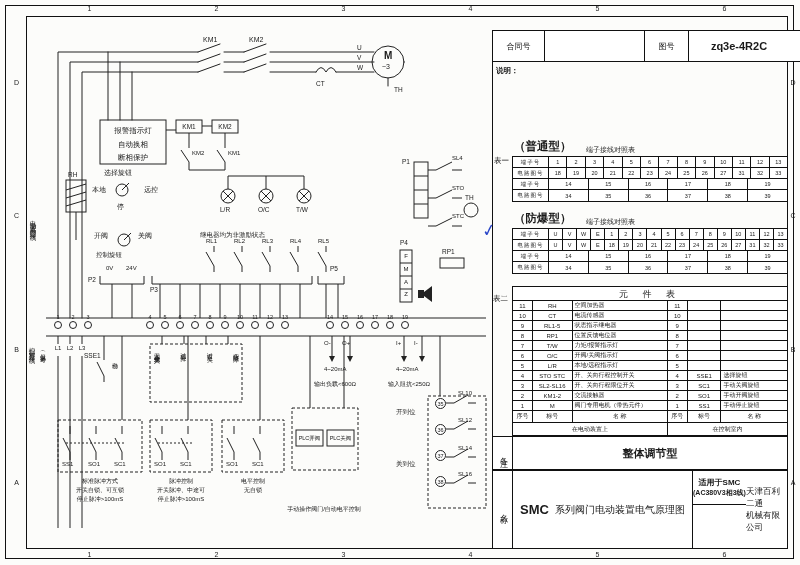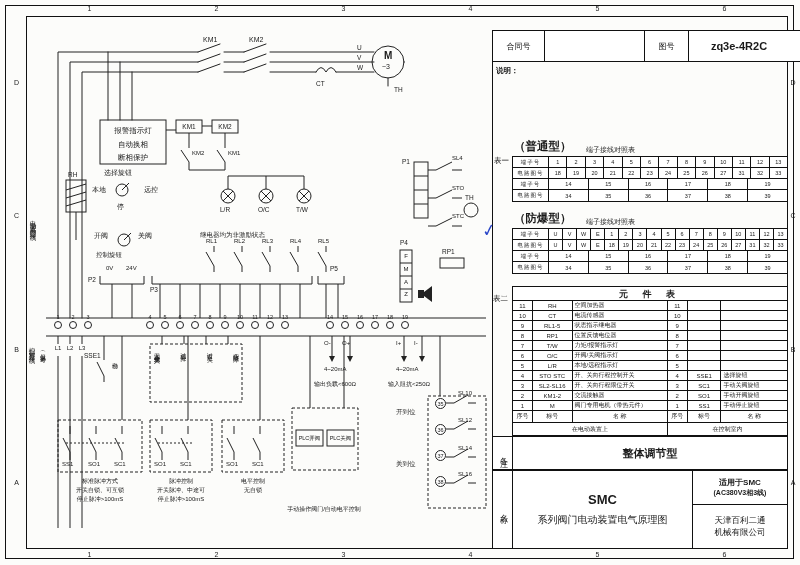--- a/index.html
+++ b/index.html
@@ -22,21 +22,21 @@
 .cell{border-right:1px solid #111;display:flex;align-items:center;justify-content:center;font-size:8px}
 .cell:last-child{border-right:none}
 .note-line{font-size:7.5px;line-height:1.5}
 .ttable{border:1.2px solid #111;background:#fff}
 .trow{display:flex;height:11px;border-bottom:1px solid #111}
 .trow.last{border-bottom:none}
 .tlabel{width:36px;border-right:1px solid #111;font-size:5.5px;display:flex;align-items:center;justify-content:center;letter-spacing:1px}
 .tcells{flex:1;display:flex}
 .tcell{flex:1;border-right:1px solid #111;font-size:5.5px;display:flex;align-items:center;justify-content:center}
 .tcell:last-child{border-right:none}
-.t2title{height:14px;border-bottom:1px solid #111;text-align:center;font-weight:bold;font-size:9px;line-height:14px;letter-spacing:6px}
+.t2title{height:14px;border-bottom:1px solid #111;text-align:center;font-weight:normal;font-size:9px;line-height:14px;letter-spacing:6px}
 .crow{display:flex;height:10px;border-bottom:1px solid #111}
 .crow.frow{border-bottom:none;height:12px}
 .crow.hrow{height:12px}
 .cc{border-right:1px solid #111;font-size:6px;display:flex;align-items:center;justify-content:center;overflow:hidden;white-space:nowrap}
 .cc.left{justify-content:flex-start;padding-left:2px}
 .cc.last{border-right:none}
 .c20{width:20px}.c40{width:40px}.c96{width:96px}.c34{width:34px}.c66{width:66px}
 .gutter-cell{width:20px;border-right:1px solid #111;display:flex;align-items:center;justify-content:center;writing-mode:vertical-rl;text-orientation:upright;font-size:8px;letter-spacing:2px}
 
 .t{font-size:7px;white-space:nowrap}
@@ -662,25 +662,25 @@
     </div>
   </div>
 
   <div class="abs" style="left:492px;top:436px;width:296px;height:34px;border:1px solid #111;display:flex;background:#fff">
     <div class="gutter-cell">备注</div>
     <div style="flex:1;display:flex;align-items:center;justify-content:center;font-size:11px;font-weight:bold">整体调节型</div>
   </div>
 
   <div class="abs" style="left:492px;top:470px;width:296px;height:79px;border:1px solid #111;display:flex;background:#fff">
     <div class="gutter-cell">名称</div>
-    <div style="width:180px;border-right:1px solid #111;display:flex;flex-direction:column;align-items:center;justify-content:center;gap:6px">
+    <div style="width:180px;border-right:1px solid #111;display:flex;flex-direction:row;align-items:center;justify-content:center;gap:6px">
       <div class="b" style="font-size:13px">SMC</div>
       <div style="font-size:10px">系列阀门电动装置电气原理图</div>
     </div>
-    <div style="flex:1;display:flex;flex-direction:column">
+    <div style="flex:1;display:flex;flex-direction:row">
       <div style="border-bottom:1px solid #111;height:34px;display:flex;flex-direction:column;align-items:center;justify-content:center">
         <div class="b" style="font-size:8px">适用于SMC</div>
         <div class="b" style="font-size:7px">(AC380V3相3线)</div>
       </div>
       <div style="flex:1;display:flex;flex-direction:column;align-items:center;justify-content:center">
         <div style="font-size:8.5px">天津百利二通</div>
         <div style="font-size:8.5px">机械有限公司</div>
       </div>
     </div>
   </div>

